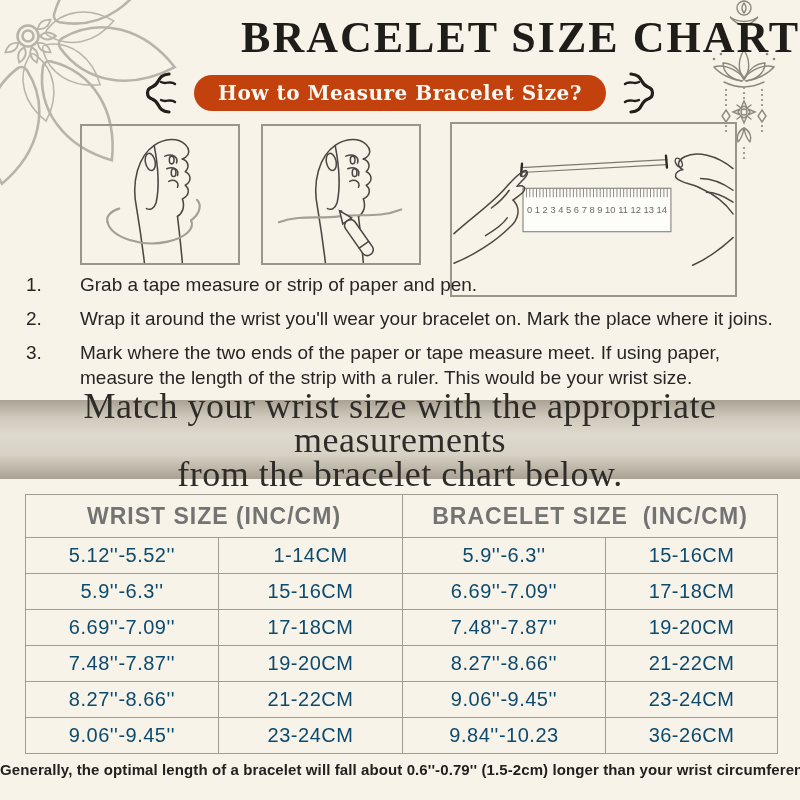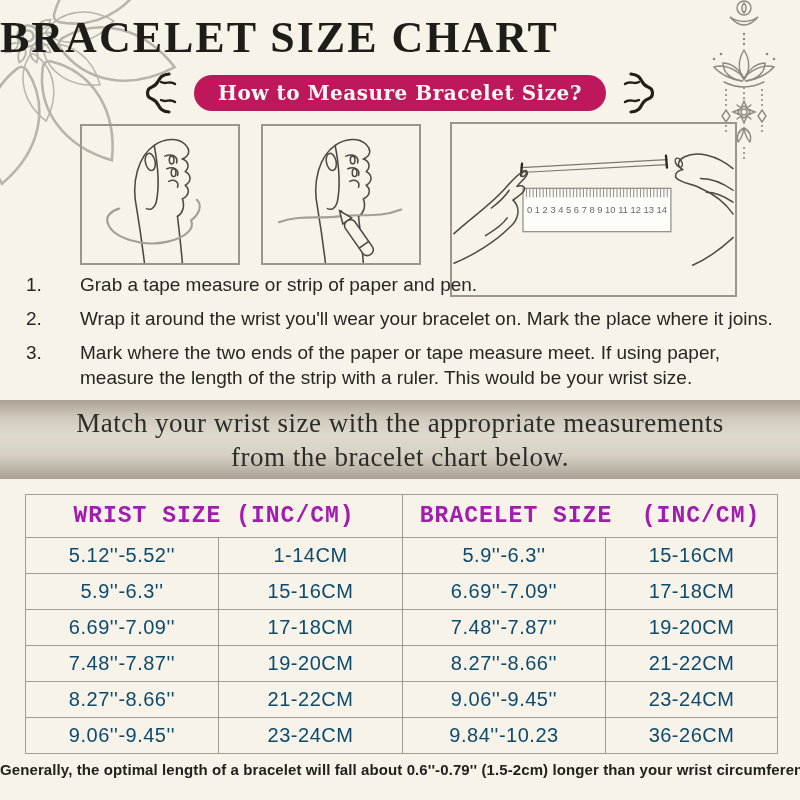--- a/index.html
+++ b/index.html
@@ -8,64 +8,64 @@
   .poster {
     position:relative; width:800px; height:800px;
     background:#f7f3e9; overflow:hidden; color:#2b2a27;
   }
   
   .mandala { position:absolute; left:-18px; top:-22px; pointer-events:none; }
   .lotus   { position:absolute; right:8px; top:0; pointer-events:none; }
   
   .title {
     position:absolute; top:12px; left:0; width:100%;
-    text-align:left; font-family:"Liberation Serif", serif;
+    text-align:right; font-family:"Liberation Serif", serif;
     font-weight:bold; font-size:44px; letter-spacing:2px; color:#1f1d1a;
   }
   
   .badge-row {
     position:absolute; top:70px; left:0; width:100%;
     display:flex; justify-content:center; align-items:center; gap:13px;
   }
   .badge {
-    background:#be185d; color:#fbf9f4; border-radius:22px;
+    background:#c2410c; color:#fbf9f4; border-radius:22px;
     padding:6px 24px; font-family:"DejaVu Serif", serif;
     font-weight:bold; font-size:20px; letter-spacing:0.5px; white-space:nowrap;
   }
   
   .fig { position:absolute; border:2px solid #9c968a; background:transparent; }
   .fig1 { left:80px;  top:124px; width:160px; height:141px; }
   .fig2 { left:261px; top:124px; width:160px; height:141px; }
   .fig3 { left:450px; top:122px; width:287px; height:175px; }
   .fig svg { display:block; width:100%; height:100%; }
   
   .steps { position:absolute; left:26px; top:272px; width:752px; }
   .step { display:flex; margin-bottom:9px; font-size:19px; line-height:25px; color:#272624; }
   .step .num { flex:0 0 26px; font-weight:bold; }
   .step .txt { flex:1; font-weight:bold; font-stretch:condensed;margin-left:28px; }
   .step .txt, .step .num { font-family:"Liberation Sans", sans-serif; font-weight:normal; }
   
   .banner {
     position:absolute; top:400px; left:0; width:800px; height:79px;
     background:linear-gradient(180deg,#aaa294 0%, #cfc9bc 22%, #dedacd 45%, #d6d1c4 70%, #a9a193 100%);
     display:flex; flex-direction:column; justify-content:center; align-items:center;
-    font-family:"Liberation Serif", serif; font-size:27px; line-height:34px;
+    font-family:"Liberation Serif", serif; font-size:36px; line-height:34px;
     color:#2e2c28; text-align:center; letter-spacing:0.5px;
   }
   
   table.size-chart {
     position:absolute; left:25px; top:494px; width:752px;
     border-collapse:collapse; table-layout:fixed;
   }
   .size-chart th, .size-chart td {
     border:1.5px solid #a39d8f; text-align:center; vertical-align:middle;
   }
   .size-chart th {
-    height:43px; font-family:Liberation Mono, monospace;
-    font-size:23px; font-weight:bold; letter-spacing:1px; color:#a21caf;
+    height:43px; font-family:Liberation Sans, sans-serif;
+    font-size:23px; font-weight:bold; letter-spacing:1px; color:#737373;
     white-space:pre;
   }
   .size-chart td {
     height:36px; font-size:20px; color:#0c4a6e; letter-spacing:0.5px;
     font-family:"Liberation Sans", sans-serif;
   }
   
   .footnote {
     position:absolute; top:761px; left:0; width:100%;
     text-align:center; font-size:15px; font-weight:bold; color:#22211f;

